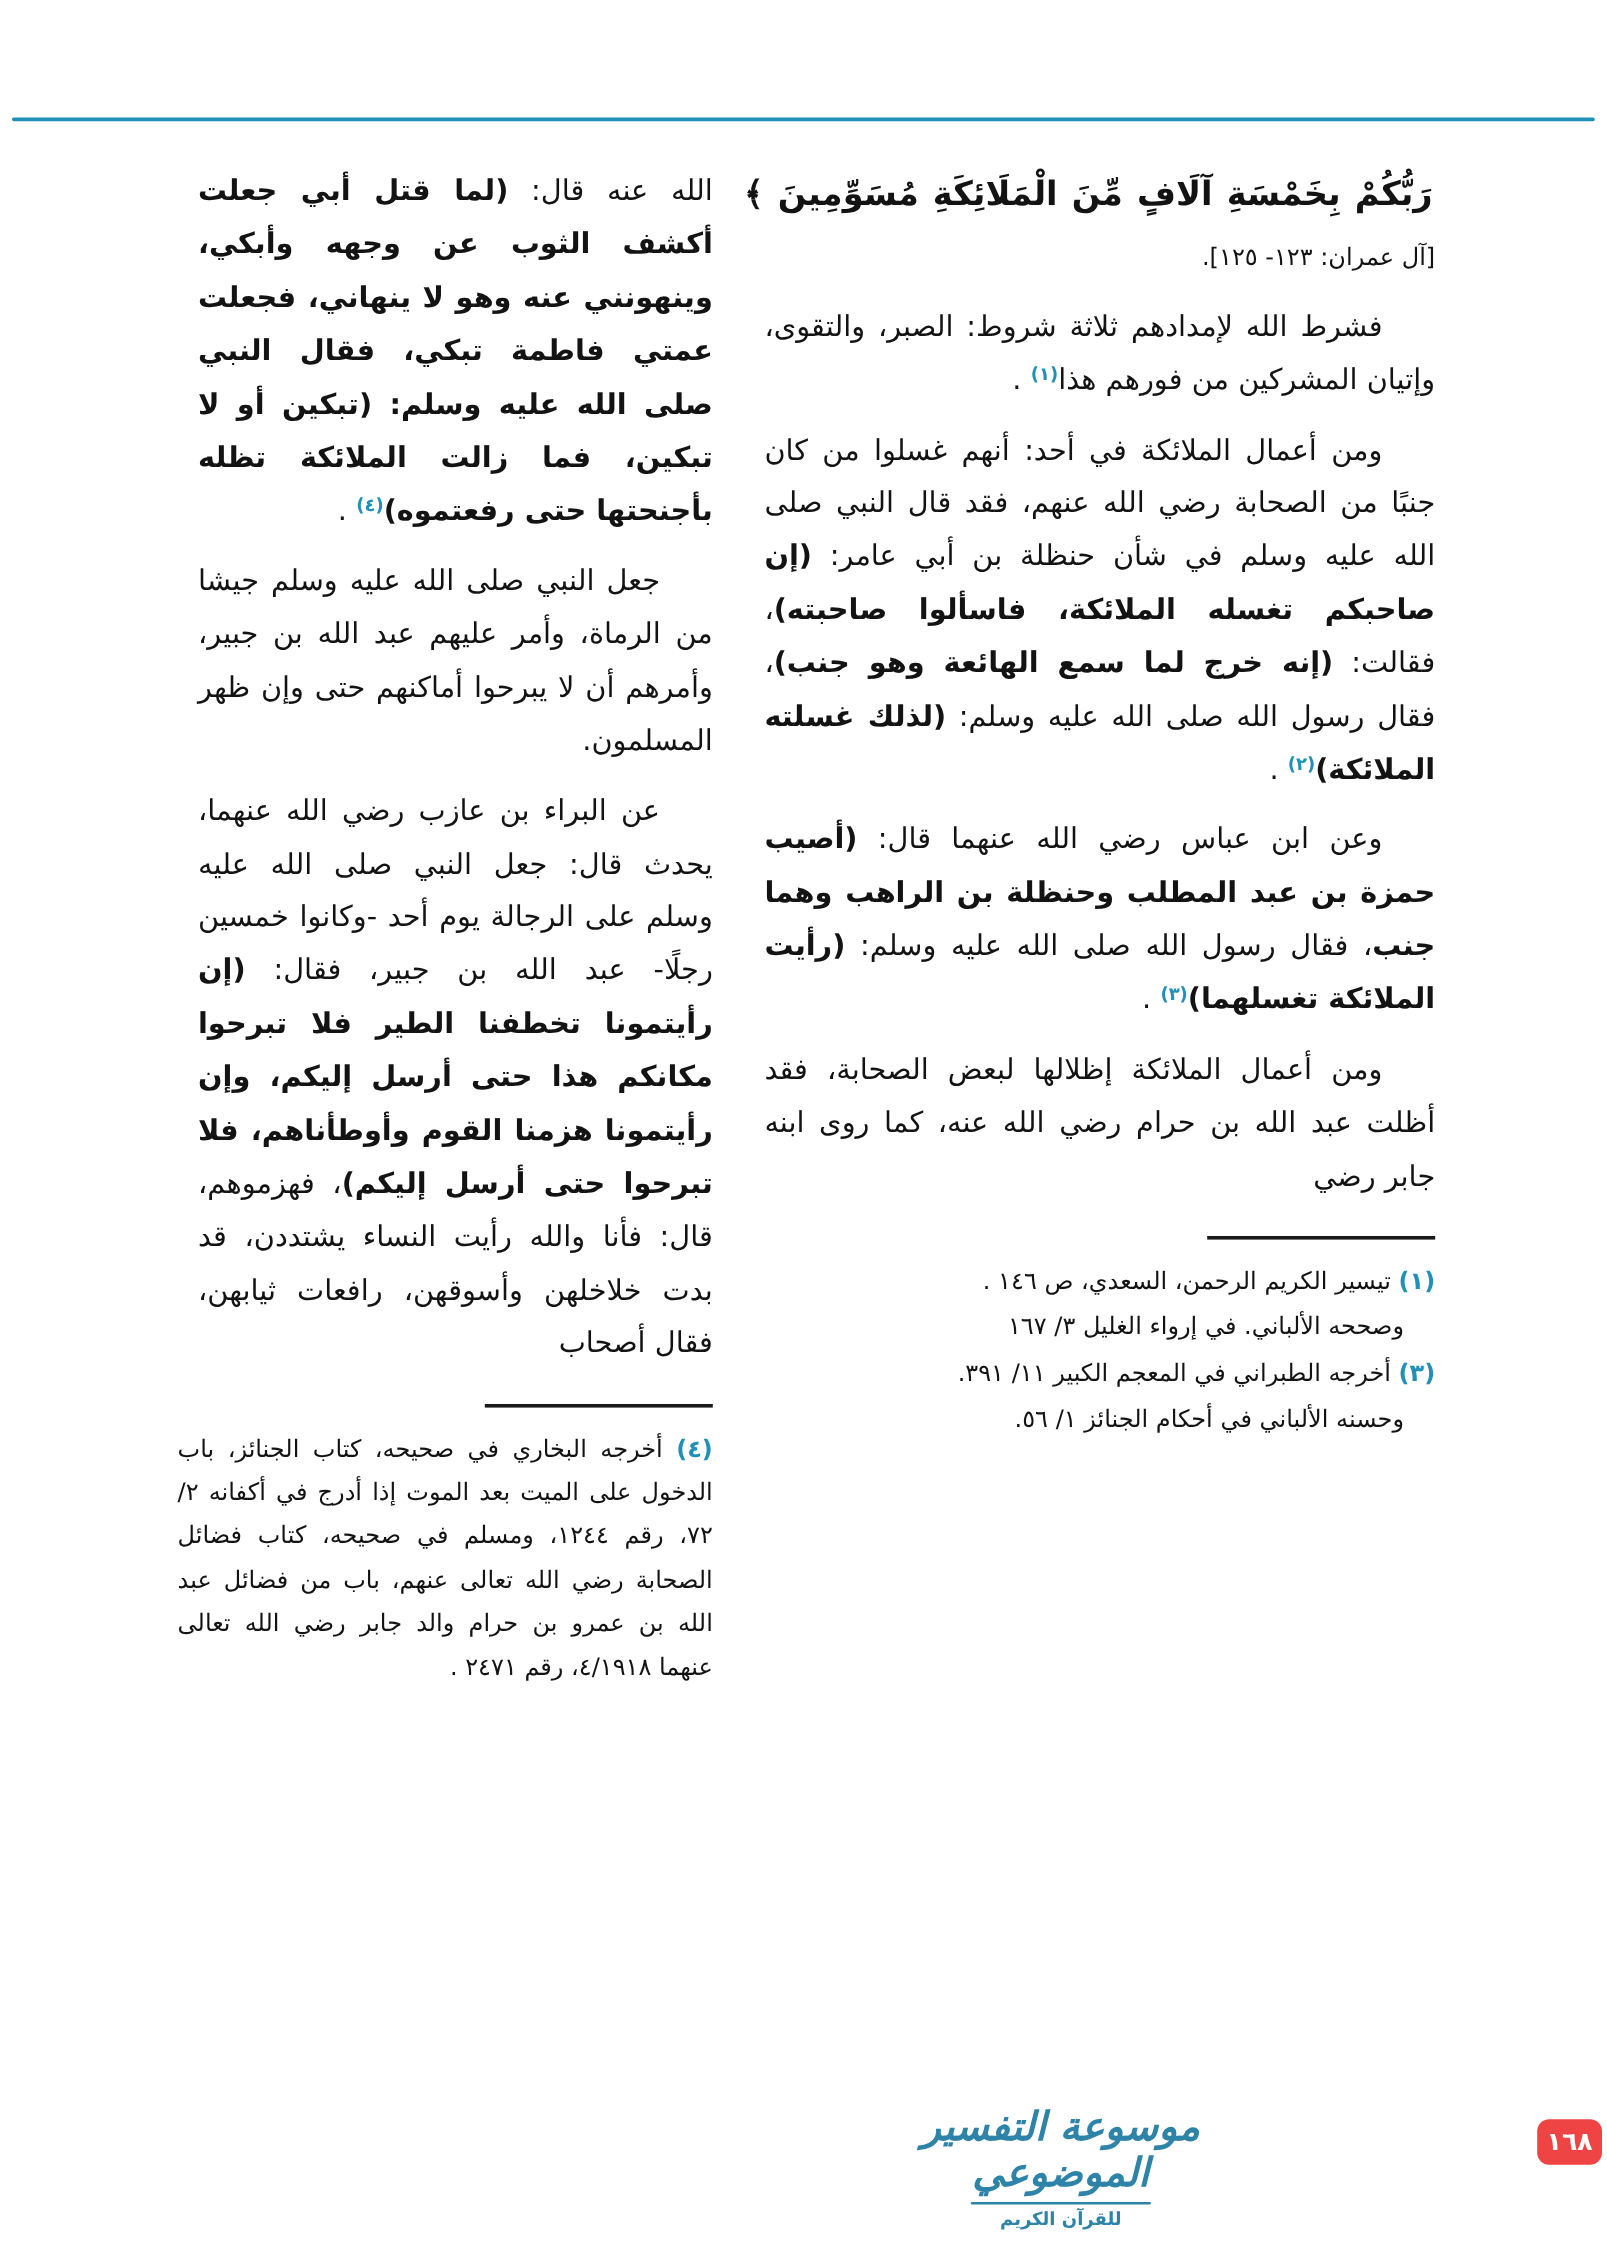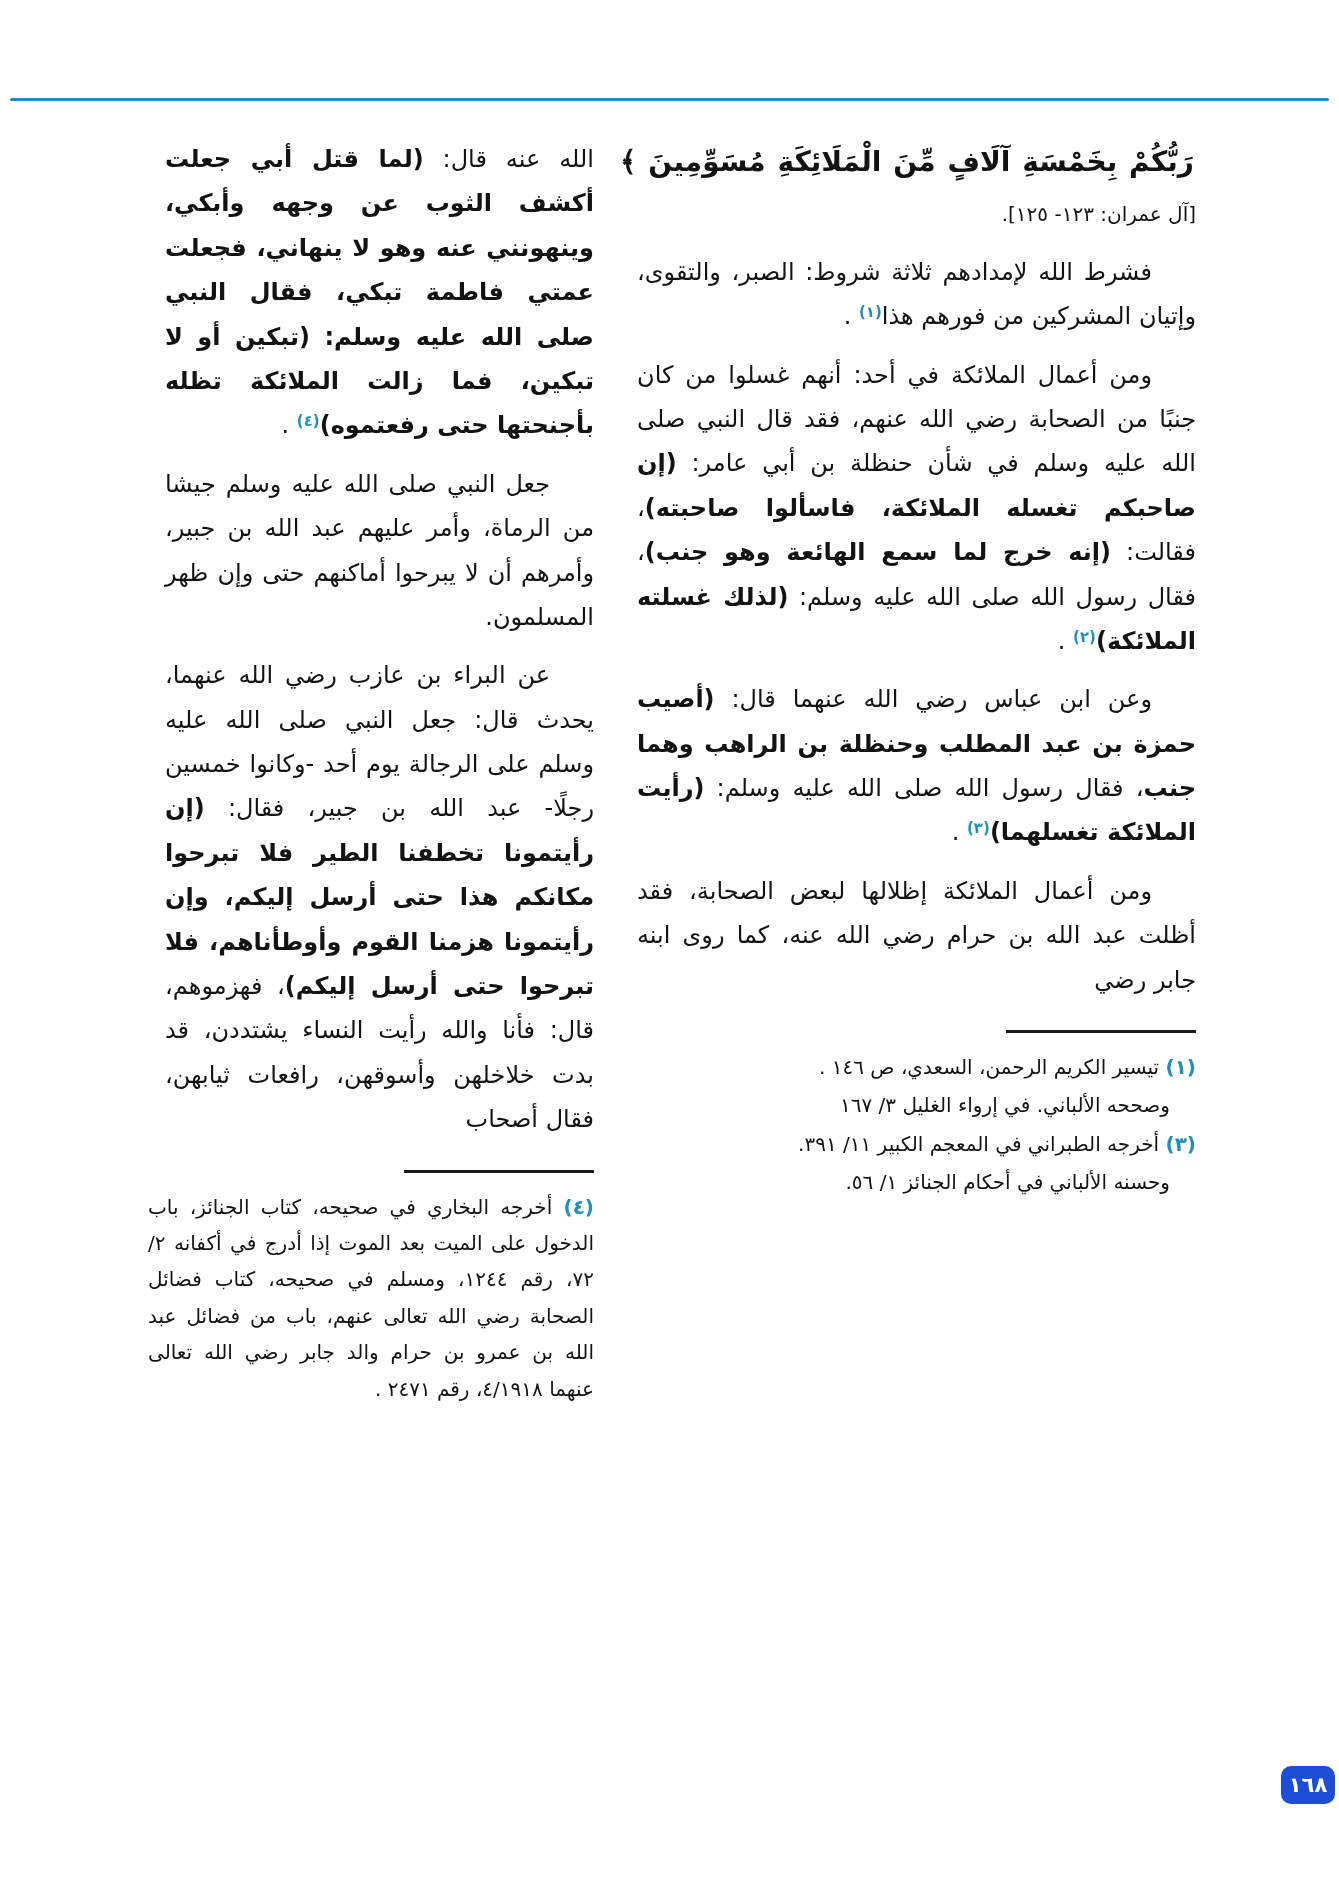--- a/index.html
+++ b/index.html
@@ -120,21 +120,21 @@
   }
   .calligraphy-subtitle {
     font-size: 15px;
     font-weight: 700;
   }
   .page-badge {
     position: absolute;
     right: 4px;
     bottom: 86px;
     width: 54px; height: 38px;
-    background: #1d4ed8;
+    background: #ef4444;
     border-radius: 10px;
     color: #ffffff;
     display: flex;
     align-items: center;
     justify-content: center;
     font-size: 21px;
     font-weight: 700;
   }
 </style>
 </head>
@@ -207,18 +207,23 @@
         <p class="fn-item">
           <span class="fn-marker">(٤)</span>
           <span class="fn-text">أخرجه البخاري في صحيحه، كتاب الجنائز، باب الدخول على الميت بعد الموت إذا أدرج في أكفانه ٢/ ٧٢، رقم ١٢٤٤، ومسلم في صحيحه، كتاب فضائل الصحابة رضي الله تعالى عنهم، باب من فضائل عبد الله بن عمرو بن حرام والد جابر رضي الله تعالى عنهما ٤/١٩١٨، رقم ٢٤٧١ .</span>
         </p>
       </div>
 
     </section>
 
   </main>
 
+  <div class="footer-calligraphy">
+    <div class="calligraphy-title">موسوعة التفسير الموضوعي</div>
+    <div class="calligraphy-flourish"></div>
+    <div class="calligraphy-subtitle">للقرآن الكريم</div>
+  </div>
 
   <div class="page-badge">
     <span>١٦٨</span>
   </div>
 
 </div>
 
 </body></html>

